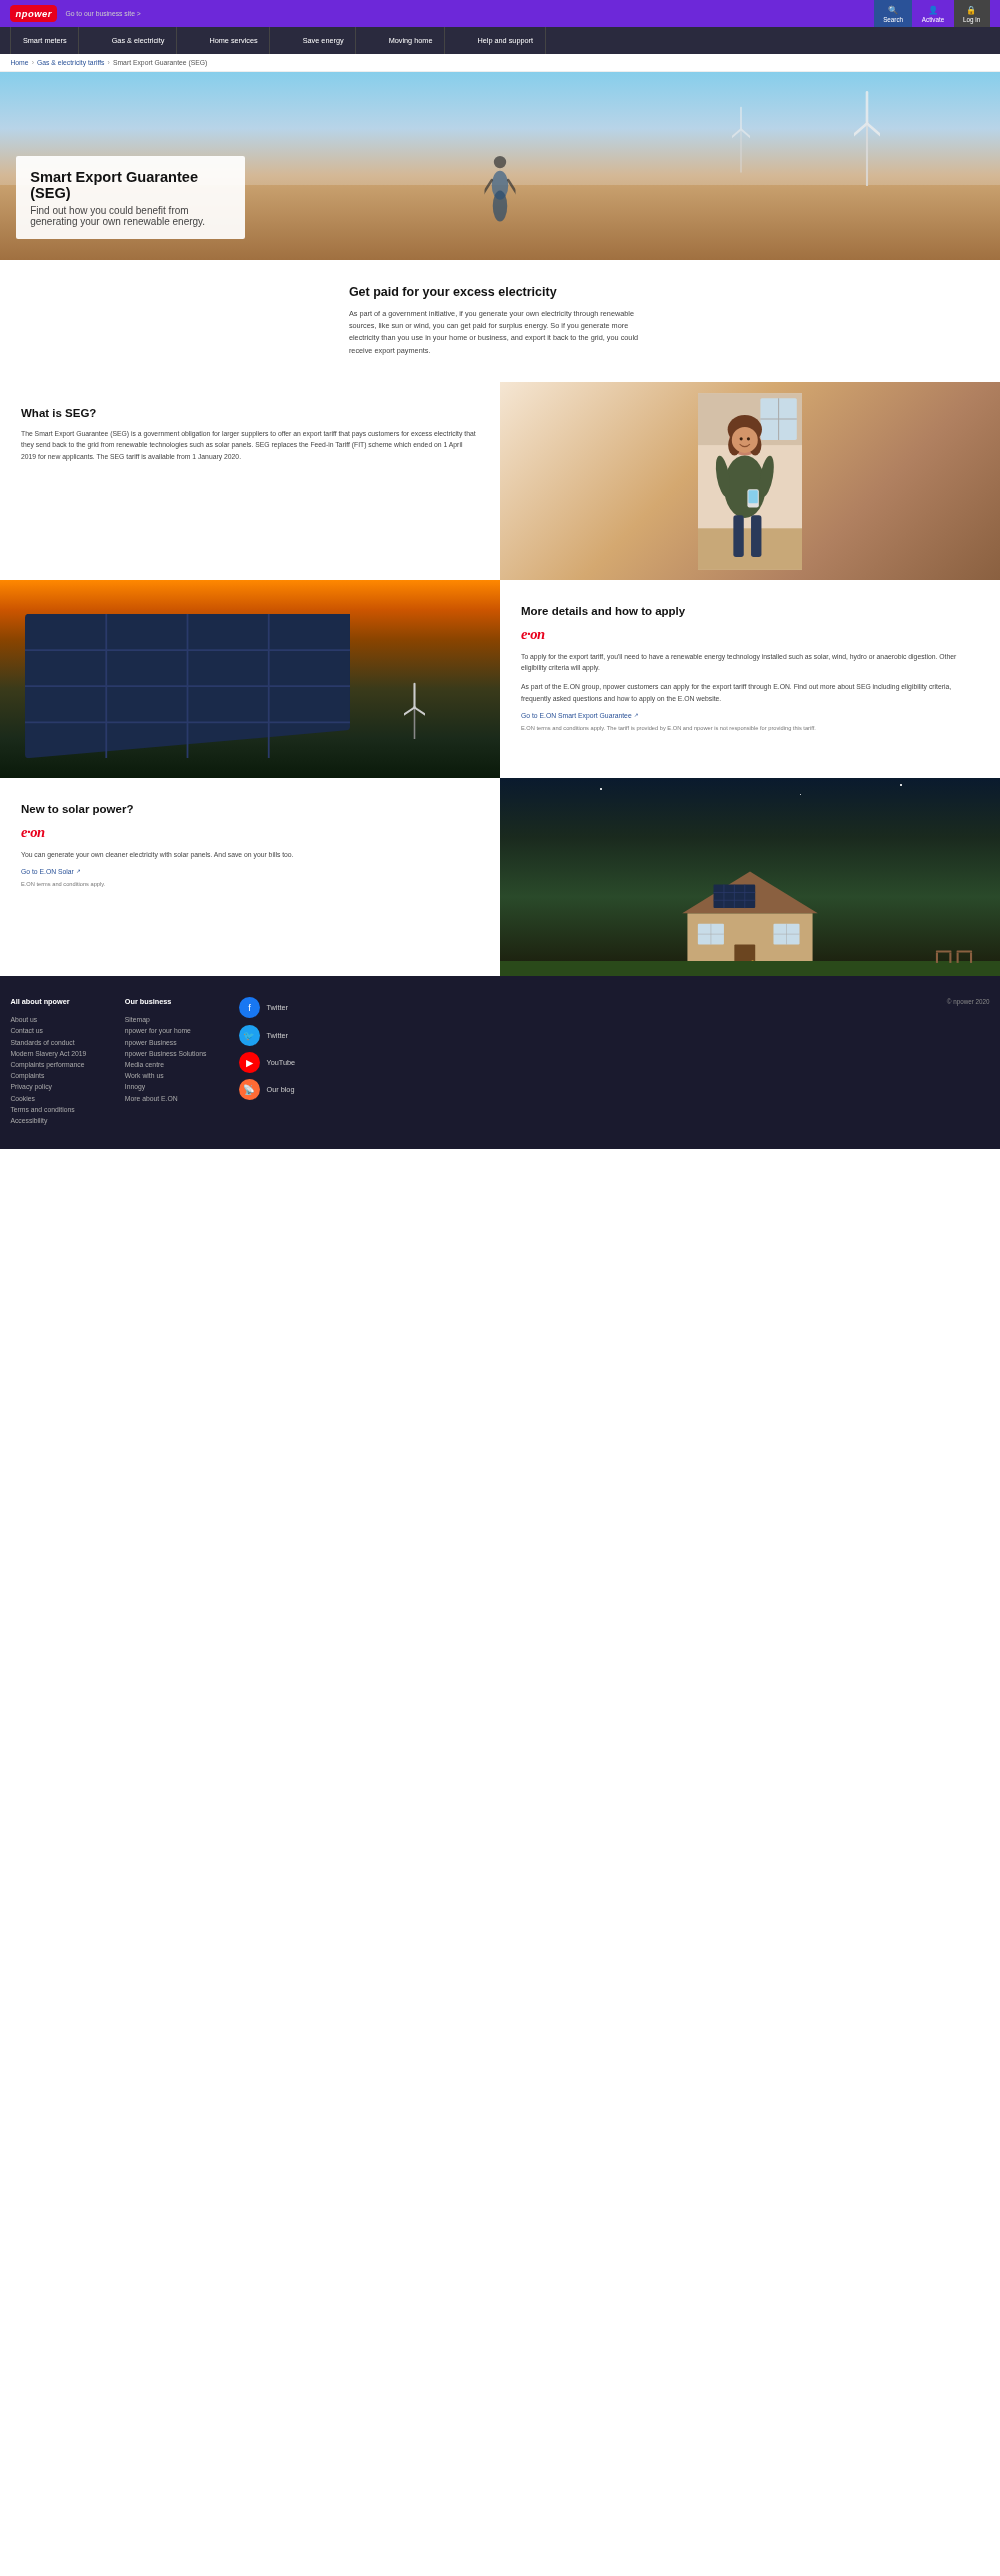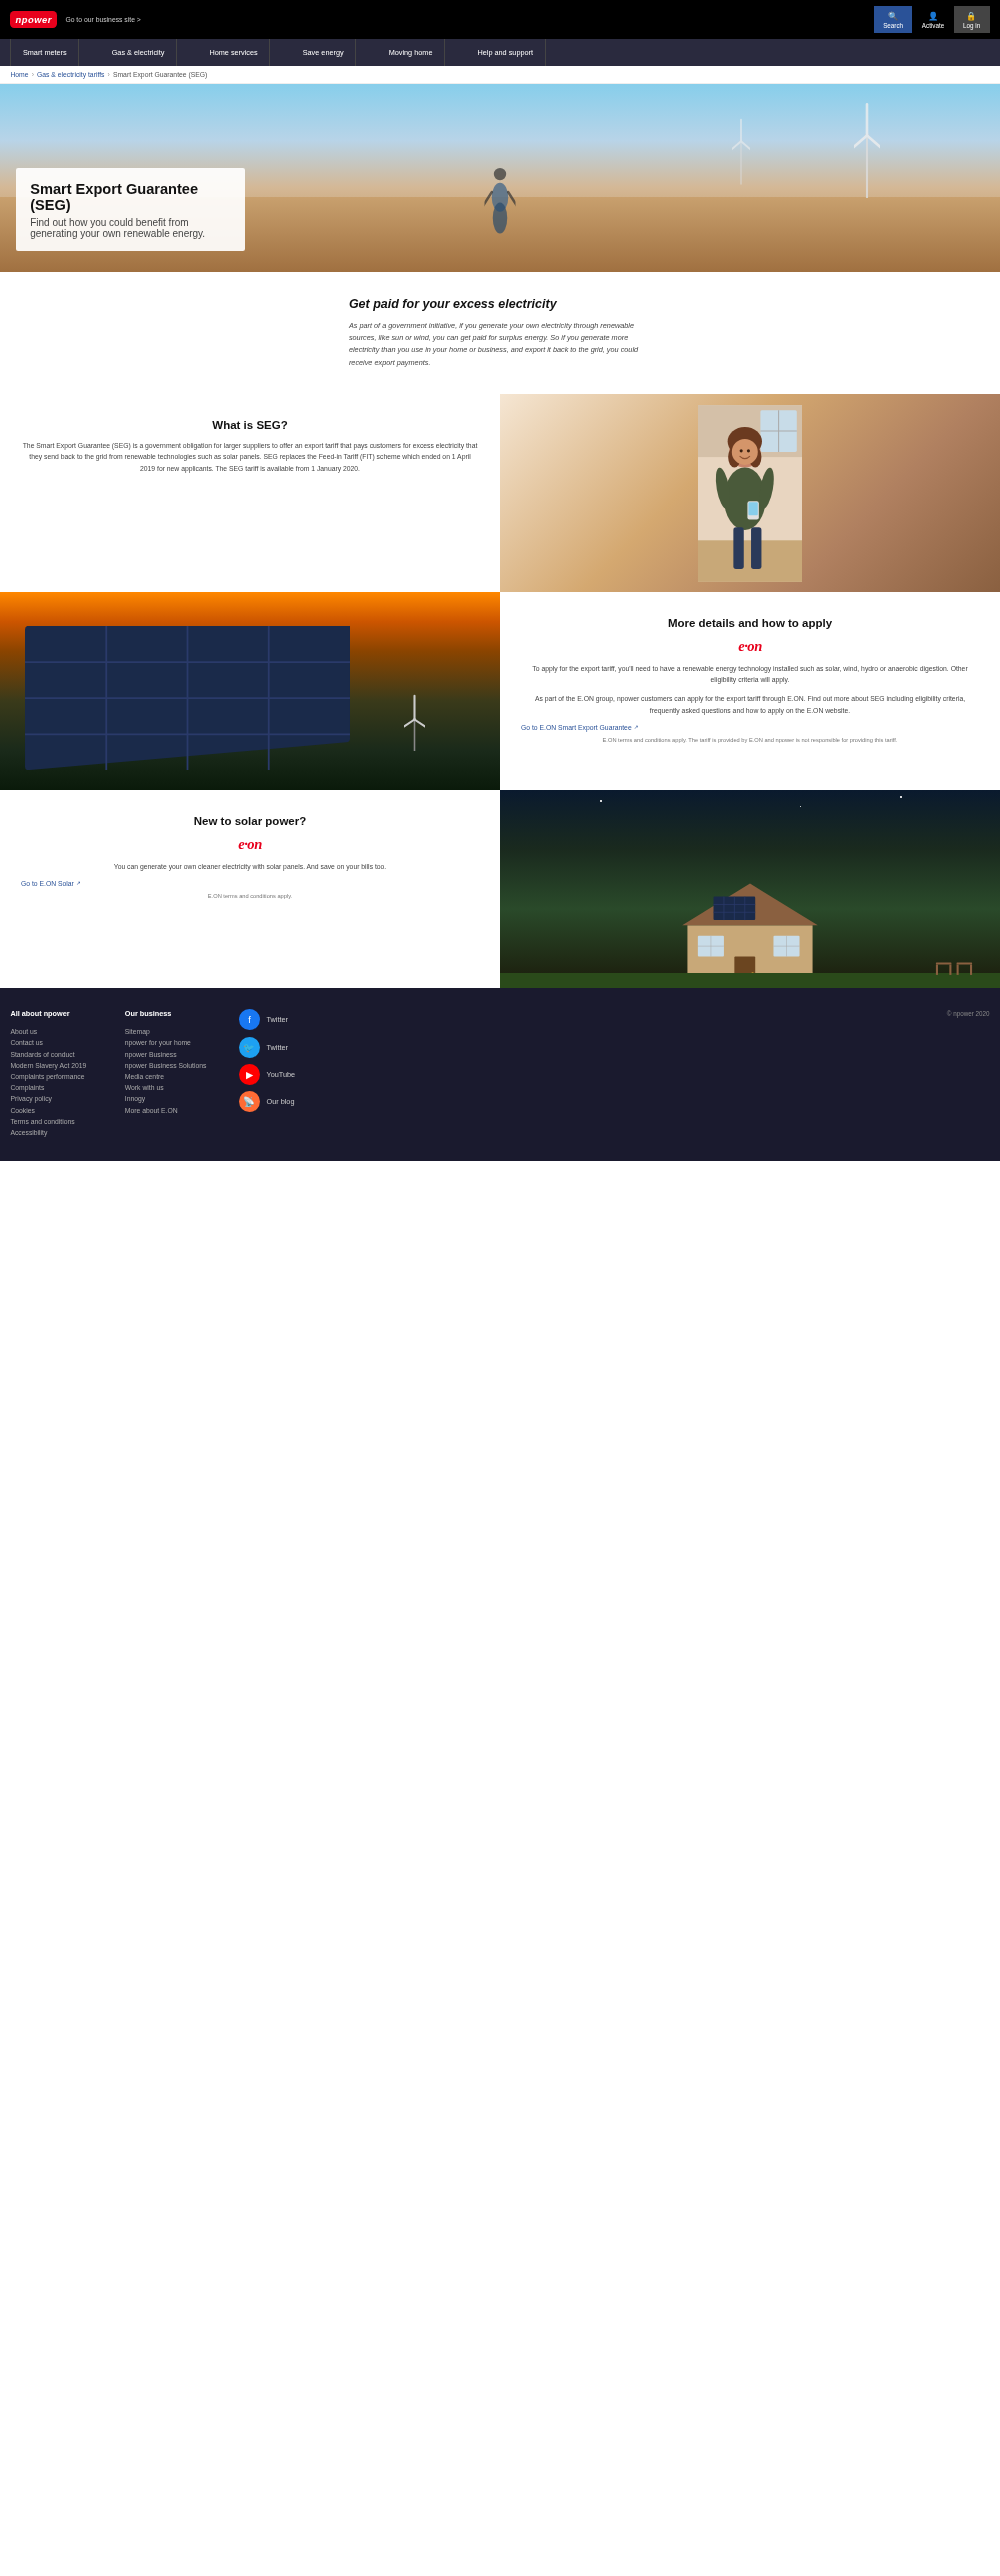--- a/index.html
+++ b/index.html
@@ -3,23 +3,23 @@
   <meta charset="utf-8">
   <style>
     * { margin: 0; padding: 0; box-sizing: border-box; }
     body { font-family: Arial, Helvetica, sans-serif; font-size: 7.3px; color: #333; background: #fff; }
 
     
     .top-bar {
       display: flex;
       align-items: center;
       justify-content: space-between;
-      background: #000000;
+      background: #6d28d9;
       padding: 0 10.4px;
-      height: 39px;
+      height: 27px;
     }
     .top-bar-left { display: flex; align-items: center; gap: 8.3px; }
     .logo-wrap {
       background: #e8001c;
       border-radius: 4.2px;
       padding: 3.1px 5.2px;
       display: flex; align-items: center; justify-content: center;
     }
     .logo-text { color: #fff; font-weight: 900; font-size: 9.4px; font-style: italic; letter-spacing: 0.5px; }
     .business-link { color: #ccc; font-size: 6.8px; text-decoration: none; }
@@ -100,21 +100,20 @@
 
     
     .split-section {
       display: flex;
       min-height: 198px;
     }
     .split-left, .split-right {
       width: 50%;
       position: relative;
       overflow: hidden;
-      text-align: center;
     }
     .split-content {
       padding: 25px 21px;
       display: flex; flex-direction: column; justify-content: center;
     }
 
     .split-title { font-size: 11.5px; font-weight: 700; color: #111; margin-bottom: 8.3px; }
     .split-text { font-size: 6.8px; line-height: 1.7; color: #444; margin-bottom: 7.3px; }
 
     .eon-logo {
@@ -255,21 +254,21 @@
     </svg>
   </div>
   <div class="hero-content">
     <div class="hero-box">
       <h1 class="hero-title">Smart Export Guarantee (SEG)</h1>
       <p class="hero-subtitle">Find out how you could benefit from generating your own renewable energy.</p>
     </div>
   </div>
 </div>
 
-<div style="padding: 25px 10.4px; max-width: 323px; margin: 0 auto; font-style: italic;">
+<div style="padding: 25px 10.4px; max-width: 323px; margin: 0 auto;">
   <h2 class="section-title" style="font-size:12.5px;font-weight:700;color:#111;margin-bottom:8.3px;">Get paid for your excess electricity</h2>
   <p class="section-text" style="font-size:7.3px;line-height:1.7;color:#444;">As part of a government initiative, if you generate your own electricity through renewable sources, like sun or wind, you can get paid for surplus energy. So if you generate more electricity than you use in your home or business, and export it back to the grid, you could receive export payments.</p>
 </div>
 
 <div class="split-section">
   <div class="split-left">
     <div class="split-content">
       <h2 class="split-title">What is SEG?</h2>
       <p class="split-text">The Smart Export Guarantee (SEG) is a government obligation for larger suppliers to offer an export tariff that pays customers for excess electricity that they send back to the grid from renewable technologies such as solar panels. SEG replaces the Feed-in Tariff (FIT) scheme which ended on 1 April 2019 for new applicants. The SEG tariff is available from 1 January 2020.</p>
     </div>

